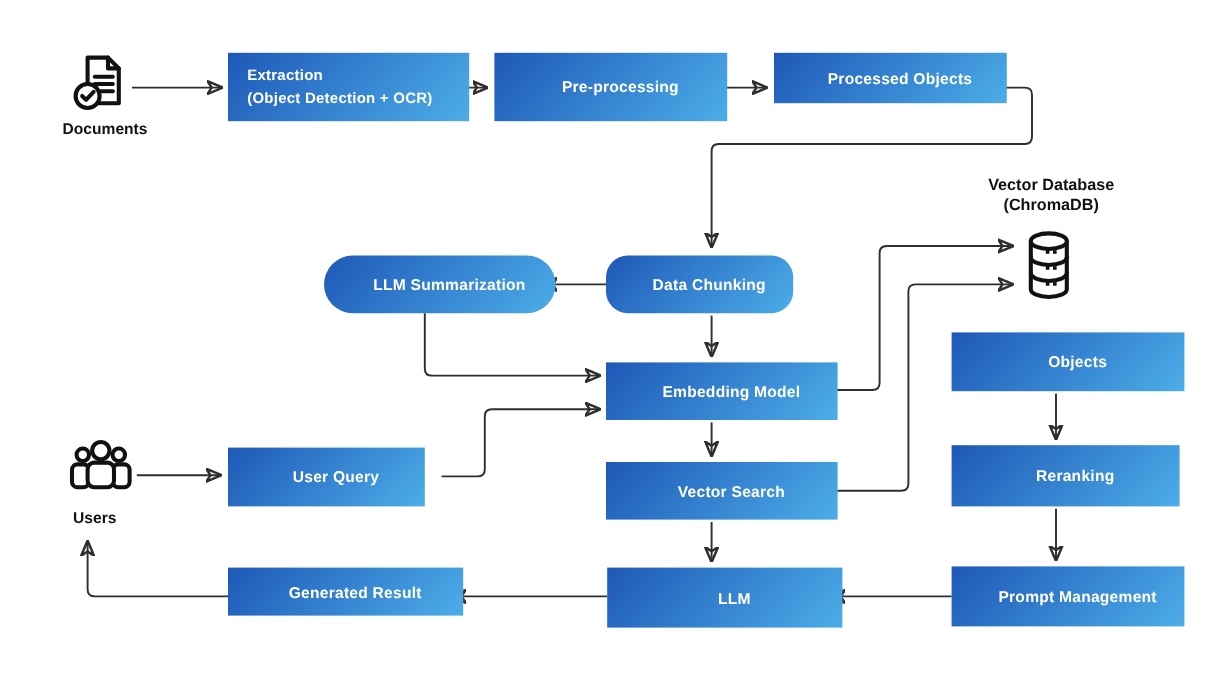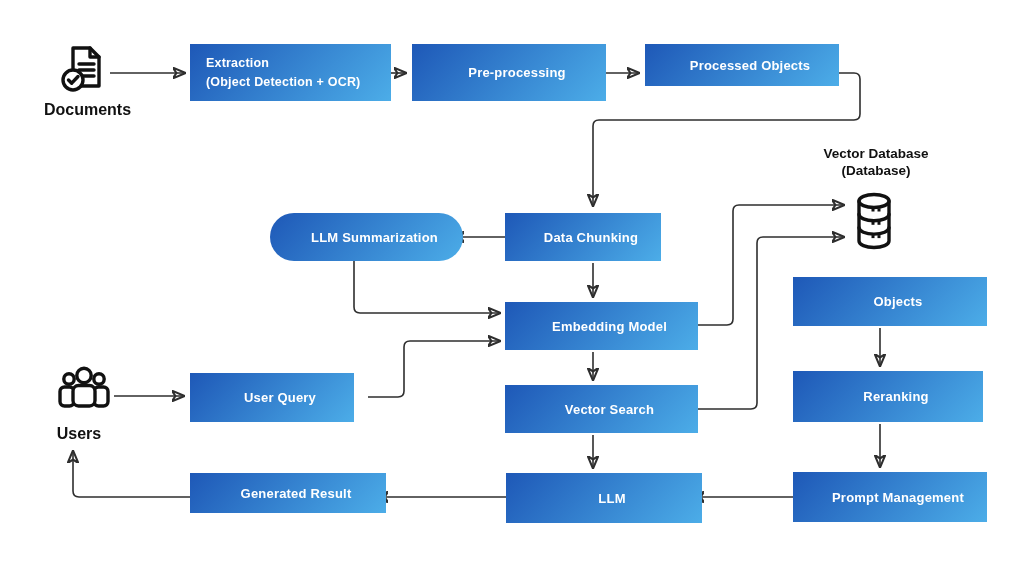--- a/index.html
+++ b/index.html
@@ -27,21 +27,21 @@
   .node .two-line{display:flex;flex-direction:column;align-items:flex-start;text-align:left;
     font-size:12.5px;line-height:1.45;white-space:nowrap;}
   .node--extraction{justify-content:flex-start;}
   .icon{position:absolute;}
   .icon svg{display:block;width:100%;height:100%;}
   .icon path,.icon circle,.icon rect,.icon ellipse,.icon line{
     stroke:var(--label-text);fill:none;stroke-width:3.4;stroke-linecap:round;stroke-linejoin:round;}
   .icon .fillwhite{fill:#ffffff;}
   .icon .filldark{fill:var(--label-text);stroke:none;}
   .ext-label{
-    position:absolute;color:var(--label-text);font-weight:700;font-size:16px;
+    position:absolute;color:var(--label-text);font-weight:700;font-size:13px;
     text-align:center;line-height:1.25;white-space:nowrap;
   }
 </style>
 </head>
 <body>
 
 <div class="stage">
 
   <svg class="connectors" viewBox="0 0 1024 574">
     <defs>
@@ -89,21 +89,21 @@
       <rect class="fillwhite" x="4" y="21" width="14" height="19" rx="4.5"></rect>
       <rect class="fillwhite" x="38" y="21" width="14" height="19" rx="4.5"></rect>
       <circle class="fillwhite" cx="28" cy="9.5" r="7.2"></circle>
       <rect class="fillwhite" x="17" y="19.5" width="22" height="20.5" rx="5.5"></rect>
     </svg>
   </div>
   <div class="ext-label" style="left:48px;top:424px;width:62px;">Users</div>
 
   <div class="ext-label" style="left:796px;top:146px;width:160px;font-size:13.5px;">
     <div>Vector Database</div>
-    <div>(Database)</div>
+    <div>(ChromaDB)</div>
   </div>
   <div class="icon" style="left:851px;top:192px;width:46px;height:58px;">
     <svg viewBox="0 0 46 58">
       <path class="fillwhite" d="M8,9 V49 A15,6.5 0 0 0 38,49 V9"></path>
       <ellipse class="fillwhite" cx="23" cy="9" rx="15" ry="6.5"></ellipse>
       <path d="M8,22.3 A15,6.5 0 0 0 38,22.3"></path>
       <path d="M8,35.6 A15,6.5 0 0 0 38,35.6"></path>
       <rect class="filldark" x="20.5" y="16.5" width="3" height="3"></rect>
       <rect class="filldark" x="26.5" y="16.5" width="3" height="3"></rect>
       <rect class="filldark" x="20.5" y="29.8" width="3" height="3"></rect>
@@ -121,21 +121,21 @@
   </div>
   <div class="node" style="left:412px;top:44px;width:178px;height:57px;">
     <span>Pre-processing</span>
   </div>
   <div class="node" style="left:645px;top:44px;width:178px;height:42px;">
     <span>Processed Objects</span>
   </div>
   <div class="node" style="left:270px;top:213px;width:177px;height:48px;border-radius:24px;">
     <span>LLM Summarization</span>
   </div>
-  <div class="node" style="left:505px;top:213px;width:140px;height:48px;">
+  <div class="node" style="left:505px;top:213px;width:140px;height:48px;border-radius:18px;">
     <span>Data Chunking</span>
   </div>
   <div class="node" style="left:505px;top:302px;width:177px;height:48px;">
     <span>Embedding Model</span>
   </div>
   <div class="node" style="left:505px;top:385px;width:177px;height:48px;">
     <span>Vector Search</span>
   </div>
   <div class="node" style="left:506px;top:473px;width:180px;height:50px;">
     <span>LLM</span>

